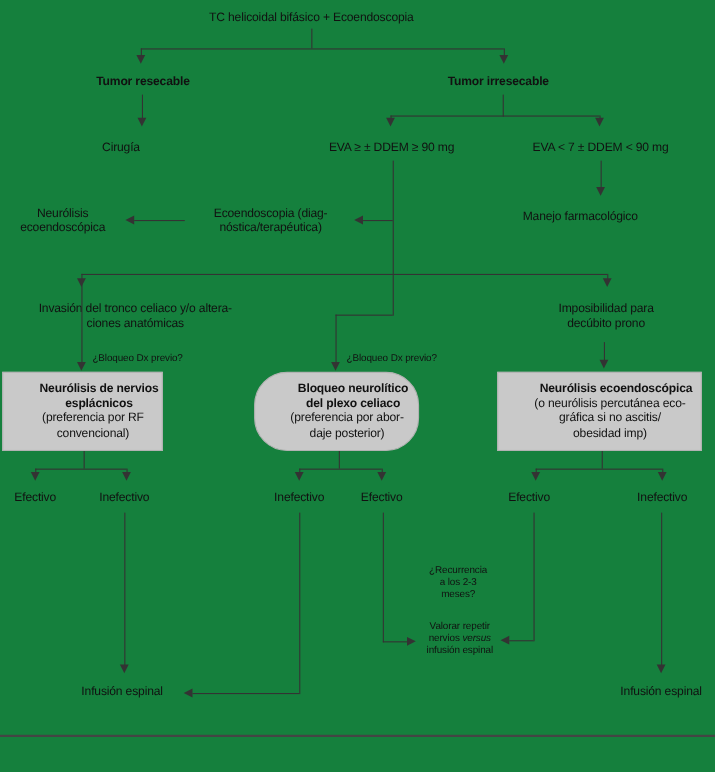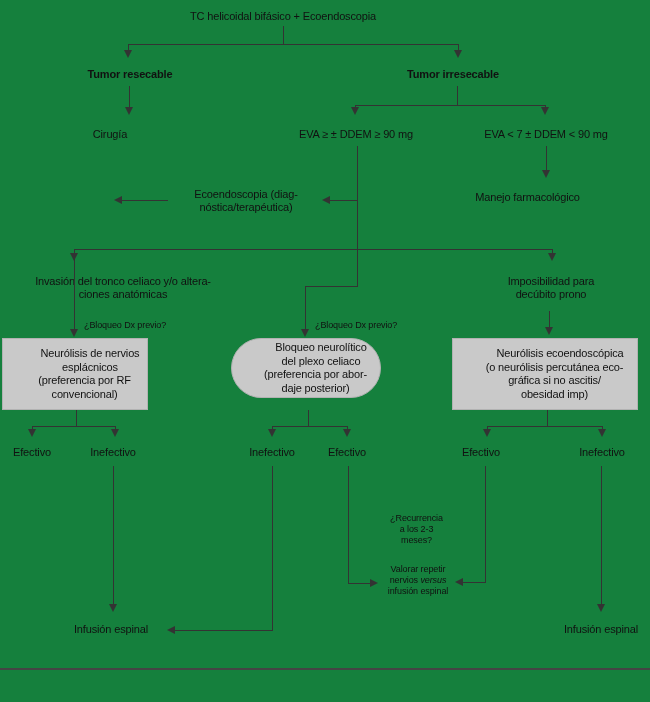--- a/index.html
+++ b/index.html
@@ -17,54 +17,56 @@
   .ad{position:absolute;width:0;height:0;border-left:4px solid transparent;
       border-right:4px solid transparent;border-top:8px solid var(--line,#333);}
   .al{position:absolute;width:0;height:0;border-top:4px solid transparent;
       border-bottom:4px solid transparent;border-right:8px solid var(--line,#333);}
   .ar{position:absolute;width:0;height:0;border-top:4px solid transparent;
       border-bottom:4px solid transparent;border-left:8px solid var(--line,#333);}
   .box{position:absolute;background:var(--boxfill,#c9c9c9);
        border:1px solid var(--boxborder,#b2b2b2);box-sizing:border-box;
        display:flex;flex-direction:column;justify-content:center;
        text-align:center;font-size:11px;line-height:13.5px;letter-spacing:-0.15px;}
-  .box .bt{font-weight:normal;white-space:pre-line;margin-left:30px;}
+  .box .bt{font-weight:bold;white-space:pre-line;margin-left:30px;}
   .box .bs{white-space:pre-line;margin-left:19px;}
   .caption{position:absolute;left:3px;top:672px;width:644px;font-size:11px;
            line-height:12.5px;text-align:justify;letter-spacing:-0.1px;}
   .it{font-style:italic;}
 </style>
 </head>
 <body>
 
 <div id="canvas">
 
   <div class="t" style="left:153px;top:10px;width:260px;">TC helicoidal bifásico + Ecoendoscopia</div>
   <div class="t b" style="left:60px;top:68px;width:140px;">Tumor resecable</div>
   <div class="t b" style="left:383px;top:68px;width:140px;">Tumor irresecable</div>
   <div class="t" style="left:70px;top:128px;width:80px;">Cirugía</div>
   <div class="t" style="left:280px;top:128px;width:152px;">EVA ≥ ± DDEM ≥ 90 mg</div>
   <div class="t" style="left:462px;top:128px;width:168px;">EVA &lt; 7 ± DDEM &lt; 90 mg</div>
   <div class="t" style="left:181px;top:188px;width:130px;">Ecoendoscopia (diag-
 nóstica/terapéutica)</div>
+  <div class="t" style="left:7px;top:188px;width:100px;">Neurólisis
+ecoendoscópica</div>
   <div class="t" style="left:445px;top:191px;width:165px;">Manejo farmacológico</div>
   <div class="t" style="left:488px;top:275px;width:126px;">Imposibilidad para
 decúbito prono</div>
   <div class="t" style="left:3px;top:275px;width:240px;">Invasión del tronco celiaco y/o altera-
 ciones anatómicas</div>
   <div class="ts" style="left:84px;top:320px;width:100px;">¿Bloqueo Dx previo?</div>
   <div class="ts" style="left:315px;top:320px;width:100px;">¿Bloqueo Dx previo?</div>
 
   <div class="box" style="left:2px;top:338px;width:146px;height:72px;">
     <div class="bt">Neurólisis de nervios
 esplácnicos</div>
     <div class="bs">(preferencia por RF
 convencional)</div>
   </div>
-  <div class="box" style="left:231px;top:338px;width:150px;height:60px;border-radius:30px;">
+  <div class="box" style="left:231px;top:338px;width:150px;height:72px;border-radius:30px;">
     <div class="bt">Bloqueo neurolítico
 del plexo celiaco</div>
     <div class="bs">(preferencia por abor-
 daje posterior)</div>
   </div>
   <div class="box" style="left:452px;top:338px;width:186px;height:72px;">
     <div class="bt">Neurólisis ecoendoscópica</div>
     <div class="bs">(o neurólisis percutánea eco-
 gráfica si no ascitis/
 obesidad imp)</div>

